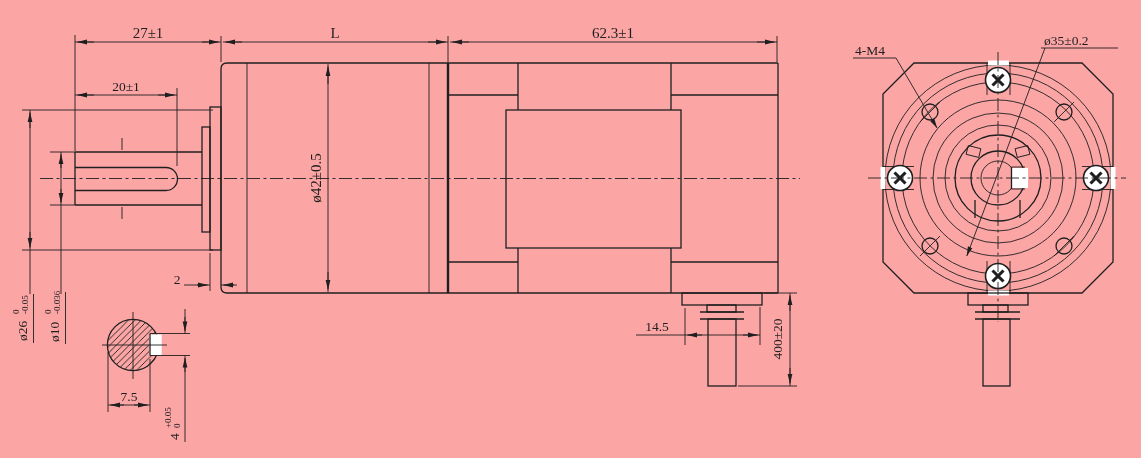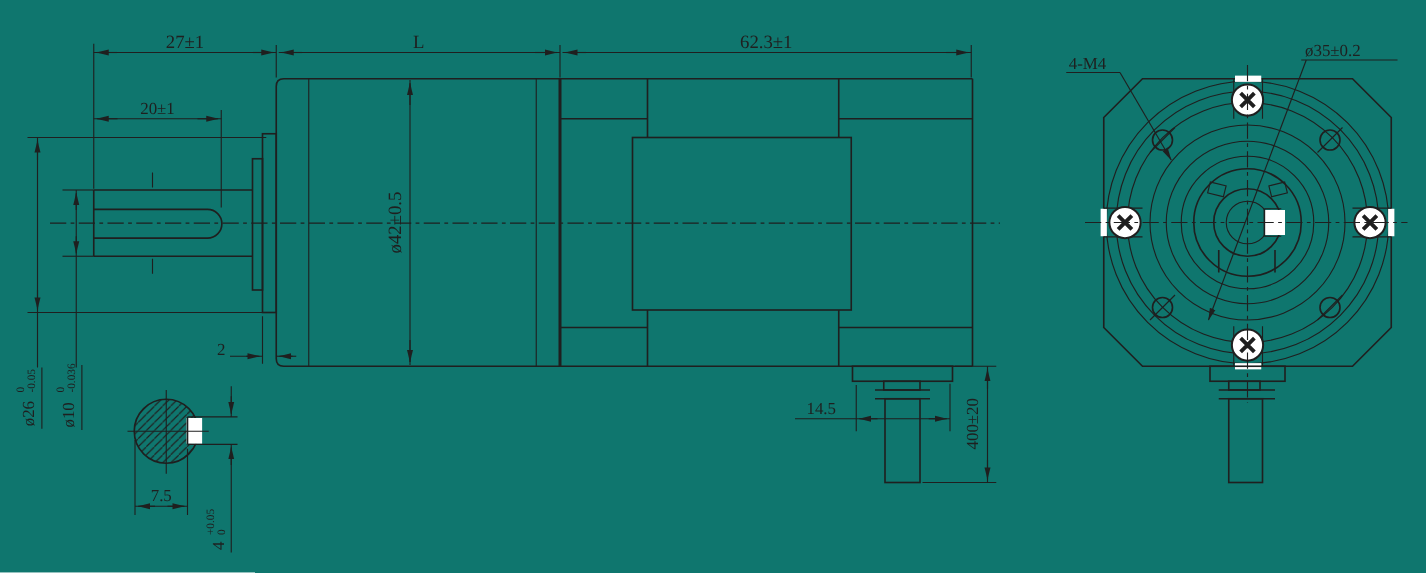--- a/index.html
+++ b/index.html
@@ -1,16 +1,16 @@
 <!DOCTYPE html>
 <html><head>
 <meta charset="utf-8">
 <style>
   html,body{margin:0;padding:0;background:#ffffff;}
-  .stage{width:1141px;height:458px;background:#0f766e;position:relative;overflow:hidden;}
+  .stage{width:1141px;height:458px;background:#fca5a5;position:relative;overflow:hidden;}
   svg{display:block;}
   text{font-family:"Liberation Serif","DejaVu Serif",serif;fill:#1f1f1f;}
   .dim{font-size:15px;}
   .dimsm{font-size:13.5px;}
   .tol{font-size:9px;}
   .ln{stroke:#1f1f1f;stroke-width:1.3;fill:none;}
   .lnthin{stroke:#1f1f1f;stroke-width:0.9;fill:none;}
   .lnbold{stroke:#1f1f1f;stroke-width:2.4;fill:none;}
   .cl{stroke:#1f1f1f;stroke-width:0.9;fill:none;stroke-dasharray:13 3.5 3 3.5;}
   .arr{stroke:#1f1f1f;stroke-width:0.9;fill:none;}

